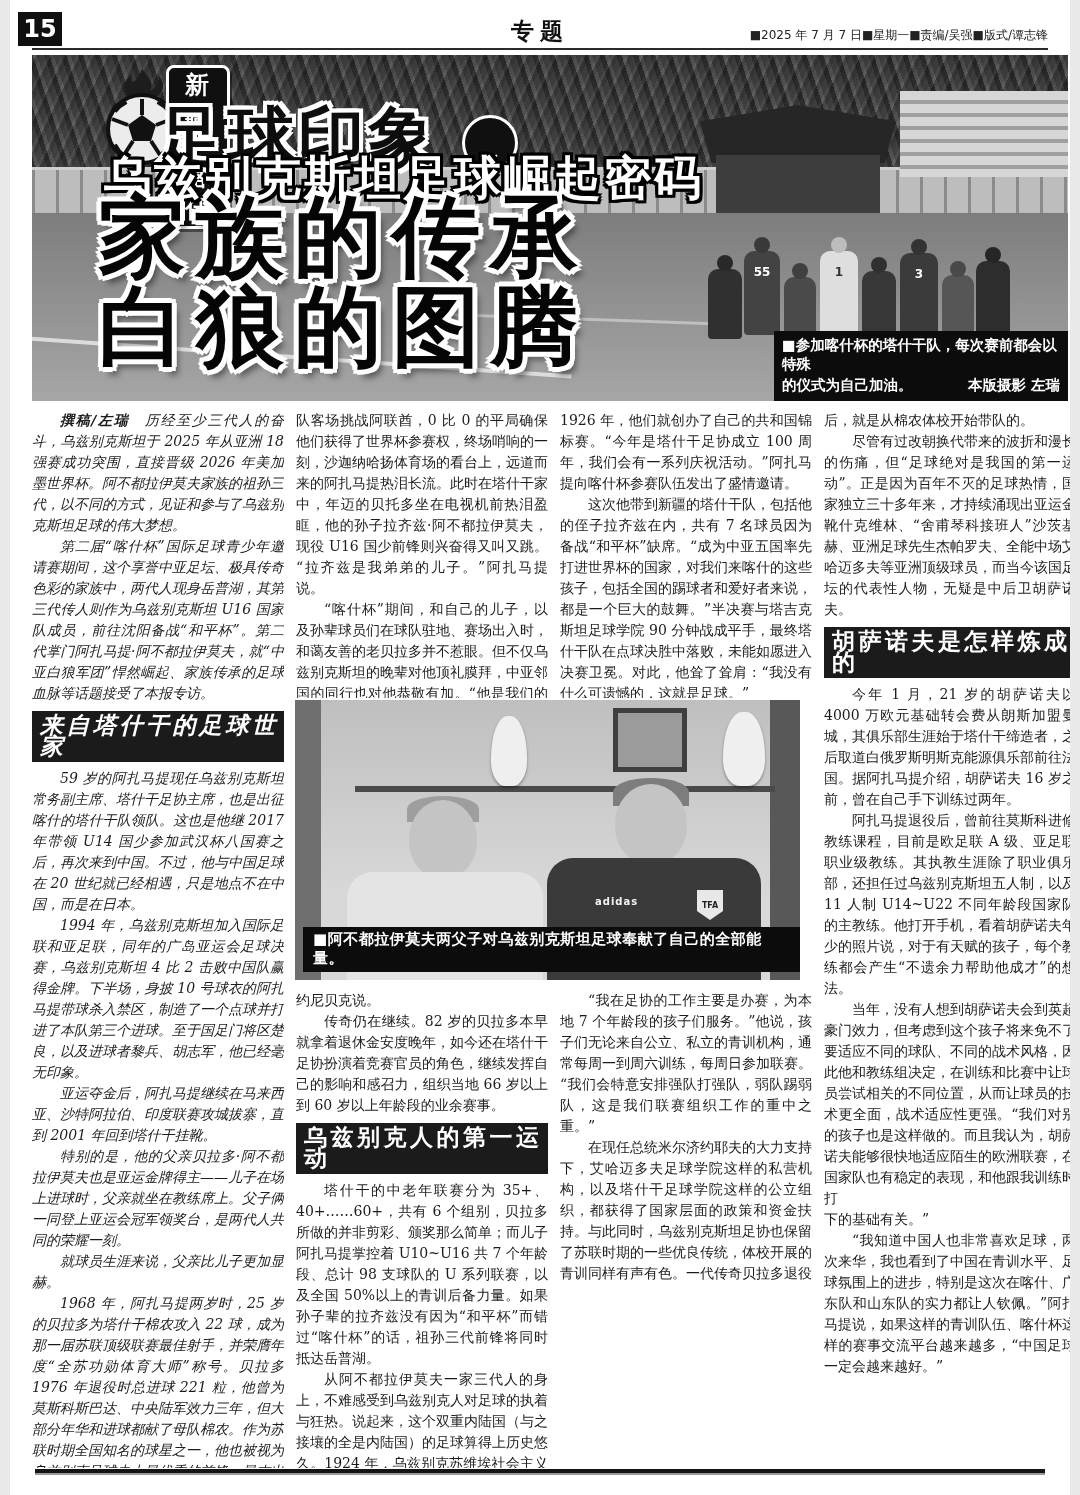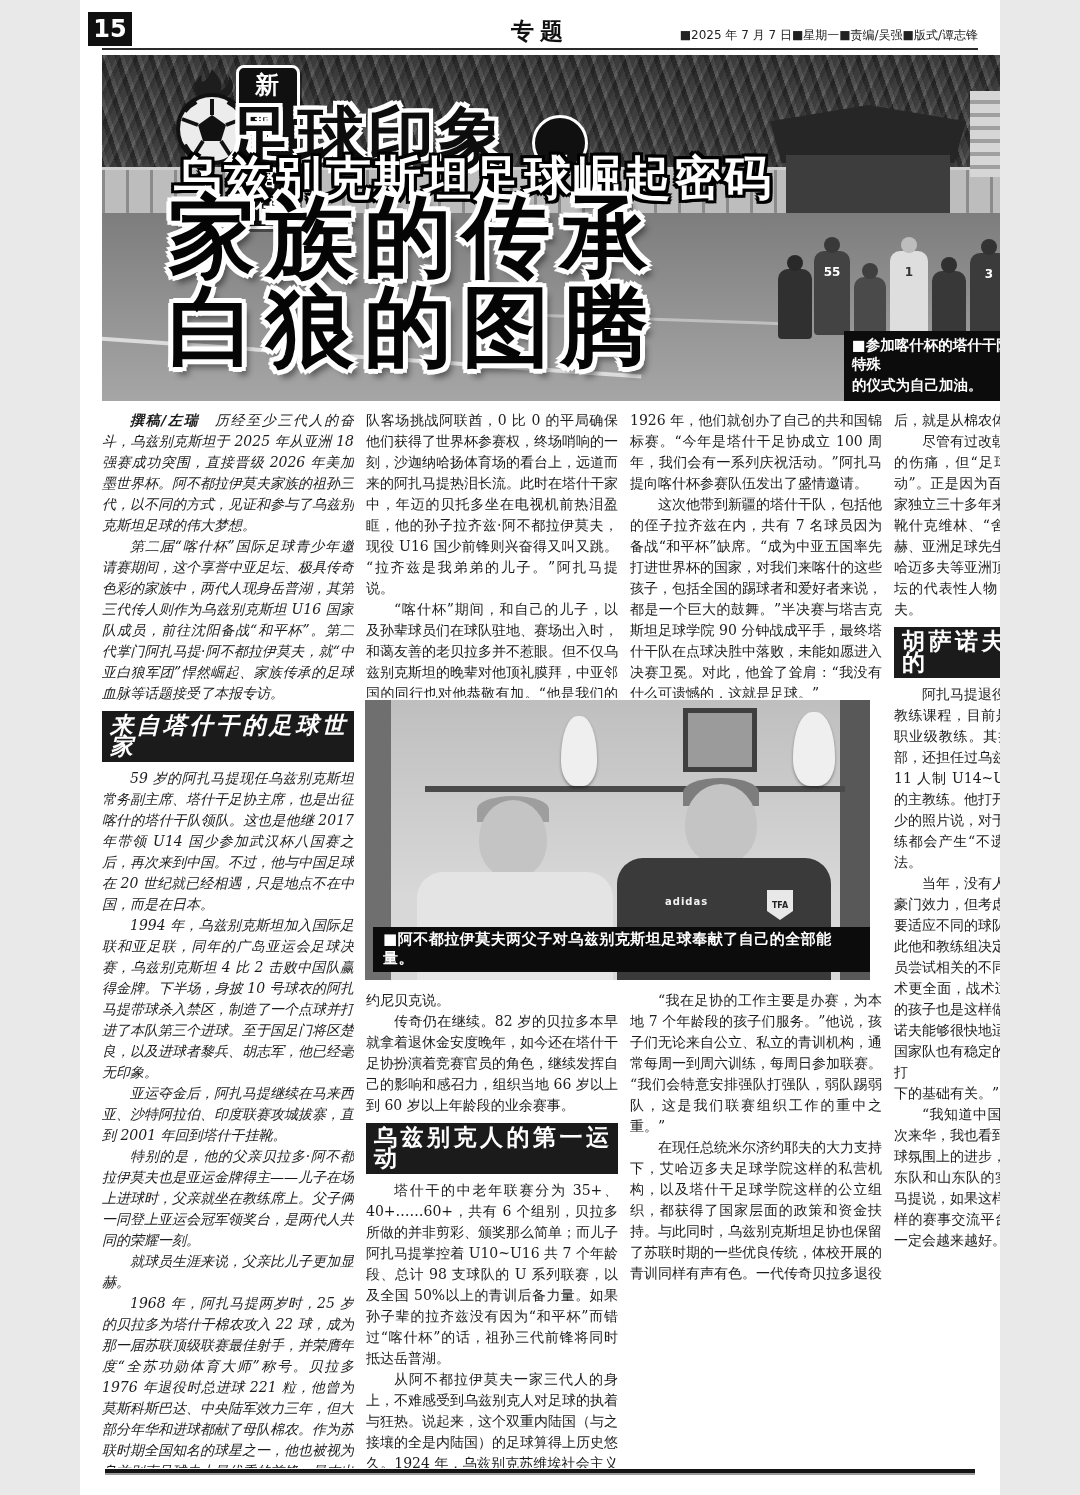--- a/index.html
+++ b/index.html
@@ -1,16 +1,16 @@
 <!DOCTYPE html>
 <html lang="zh"><head>
 <meta charset="utf-8">
 <style>
   html,body{margin:0;padding:0;background:#e9e9e9;}
-  .page{position:relative;width:920px;height:1495px;margin:0 auto;background:#ffffff;
+  .page{position:relative;width:1060px;height:1495px;margin:0 auto;background:#ffffff;
         font-family:"DejaVu Serif","Liberation Serif",serif;color:#1c1c1c;overflow:hidden;}
 
   
   .header{position:absolute;left:22px;right:22px;top:16px;height:32px;border-bottom:2px solid #2a2a2a;}
   .pagenum{position:absolute;left:-14px;top:-4px;width:44px;height:34px;background:#101010;color:#fff;
            font-family:"DejaVu Sans","Liberation Sans",sans-serif;font-weight:bold;font-size:24px;
            display:flex;align-items:center;justify-content:center;}
   .section{position:absolute;left:0;right:0;top:0;text-align:center;font-size:23px;font-weight:bold;
            letter-spacing:6px;font-family:"DejaVu Sans","Liberation Sans",sans-serif;color:#111;}
   .edition{position:absolute;right:0;bottom:4px;font-size:12px;color:#222;
@@ -227,20 +227,21 @@
 
   <div class="col c3b">
     <p>“我在足协的工作主要是办赛，为本地 7 个年龄段的孩子们服务。”他说，孩子们无论来自公立、私立的青训机构，通常每周一到周六训练，每周日参加联赛。“我们会特意安排强队打强队，弱队踢弱队，这是我们联赛组织工作的重中之重。”</p>
     <p>在现任总统米尔济约耶夫的大力支持下，艾哈迈多夫足球学院这样的私营机构，以及塔什干足球学院这样的公立组织，都获得了国家层面的政策和资金扶持。与此同时，乌兹别克斯坦足协也保留了苏联时期的一些优良传统，体校开展的青训同样有声有色。一代传奇贝拉多退役</p>
   </div>
 
   <div class="col c4">
     <p class="cont">后，就是从棉农体校开始带队的。</p>
     <p>尽管有过改朝换代带来的波折和漫长的伤痛，但“足球绝对是我国的第一运动”。正是因为百年不灭的足球热情，国家独立三十多年来，才持续涌现出亚运金靴什克维林、“舍甫琴科接班人”沙茨基赫、亚洲足球先生杰帕罗夫、全能中场艾哈迈多夫等亚洲顶级球员，而当今该国足坛的代表性人物，无疑是中后卫胡萨诺夫。</p>
     <div class="subhead">胡萨诺夫是怎样炼成的</div>
+    <p>今年 1 月，21 岁的胡萨诺夫以 4000 万欧元基础转会费从朗斯加盟曼城，其俱乐部生涯始于塔什干缔造者，之后取道白俄罗斯明斯克能源俱乐部前往法国。据阿扎马提介绍，胡萨诺夫 16 岁之前，曾在自己手下训练过两年。</p>
     <p>阿扎马提退役后，曾前往莫斯科进修教练课程，目前是欧足联 A 级、亚足联职业级教练。其执教生涯除了职业俱乐部，还担任过乌兹别克斯坦五人制，以及 11 人制 U14~U22 不同年龄段国家队的主教练。他打开手机，看着胡萨诺夫年少的照片说，对于有天赋的孩子，每个教练都会产生“不遗余力帮助他成才”的想法。</p>
     <p>当年，没有人想到胡萨诺夫会到英超豪门效力，但考虑到这个孩子将来免不了要适应不同的球队、不同的战术风格，因此他和教练组决定，在训练和比赛中让球员尝试相关的不同位置，从而让球员的技术更全面，战术适应性更强。“我们对别的孩子也是这样做的。而且我认为，胡萨诺夫能够很快地适应陌生的欧洲联赛，在国家队也有稳定的表现，和他跟我训练时打</p>
     <p class="cont">下的基础有关。”</p>
     <p>“我知道中国人也非常喜欢足球，两次来华，我也看到了中国在青训水平、足球氛围上的进步，特别是这次在喀什、广东队和山东队的实力都让人钦佩。”阿扎马提说，如果这样的青训队伍、喀什杯这样的赛事交流平台越来越多，“中国足球一定会越来越好。”</p>
   </div>
 
   <div class="bottom-rule"></div>
 </div>
 
 </body></html>

